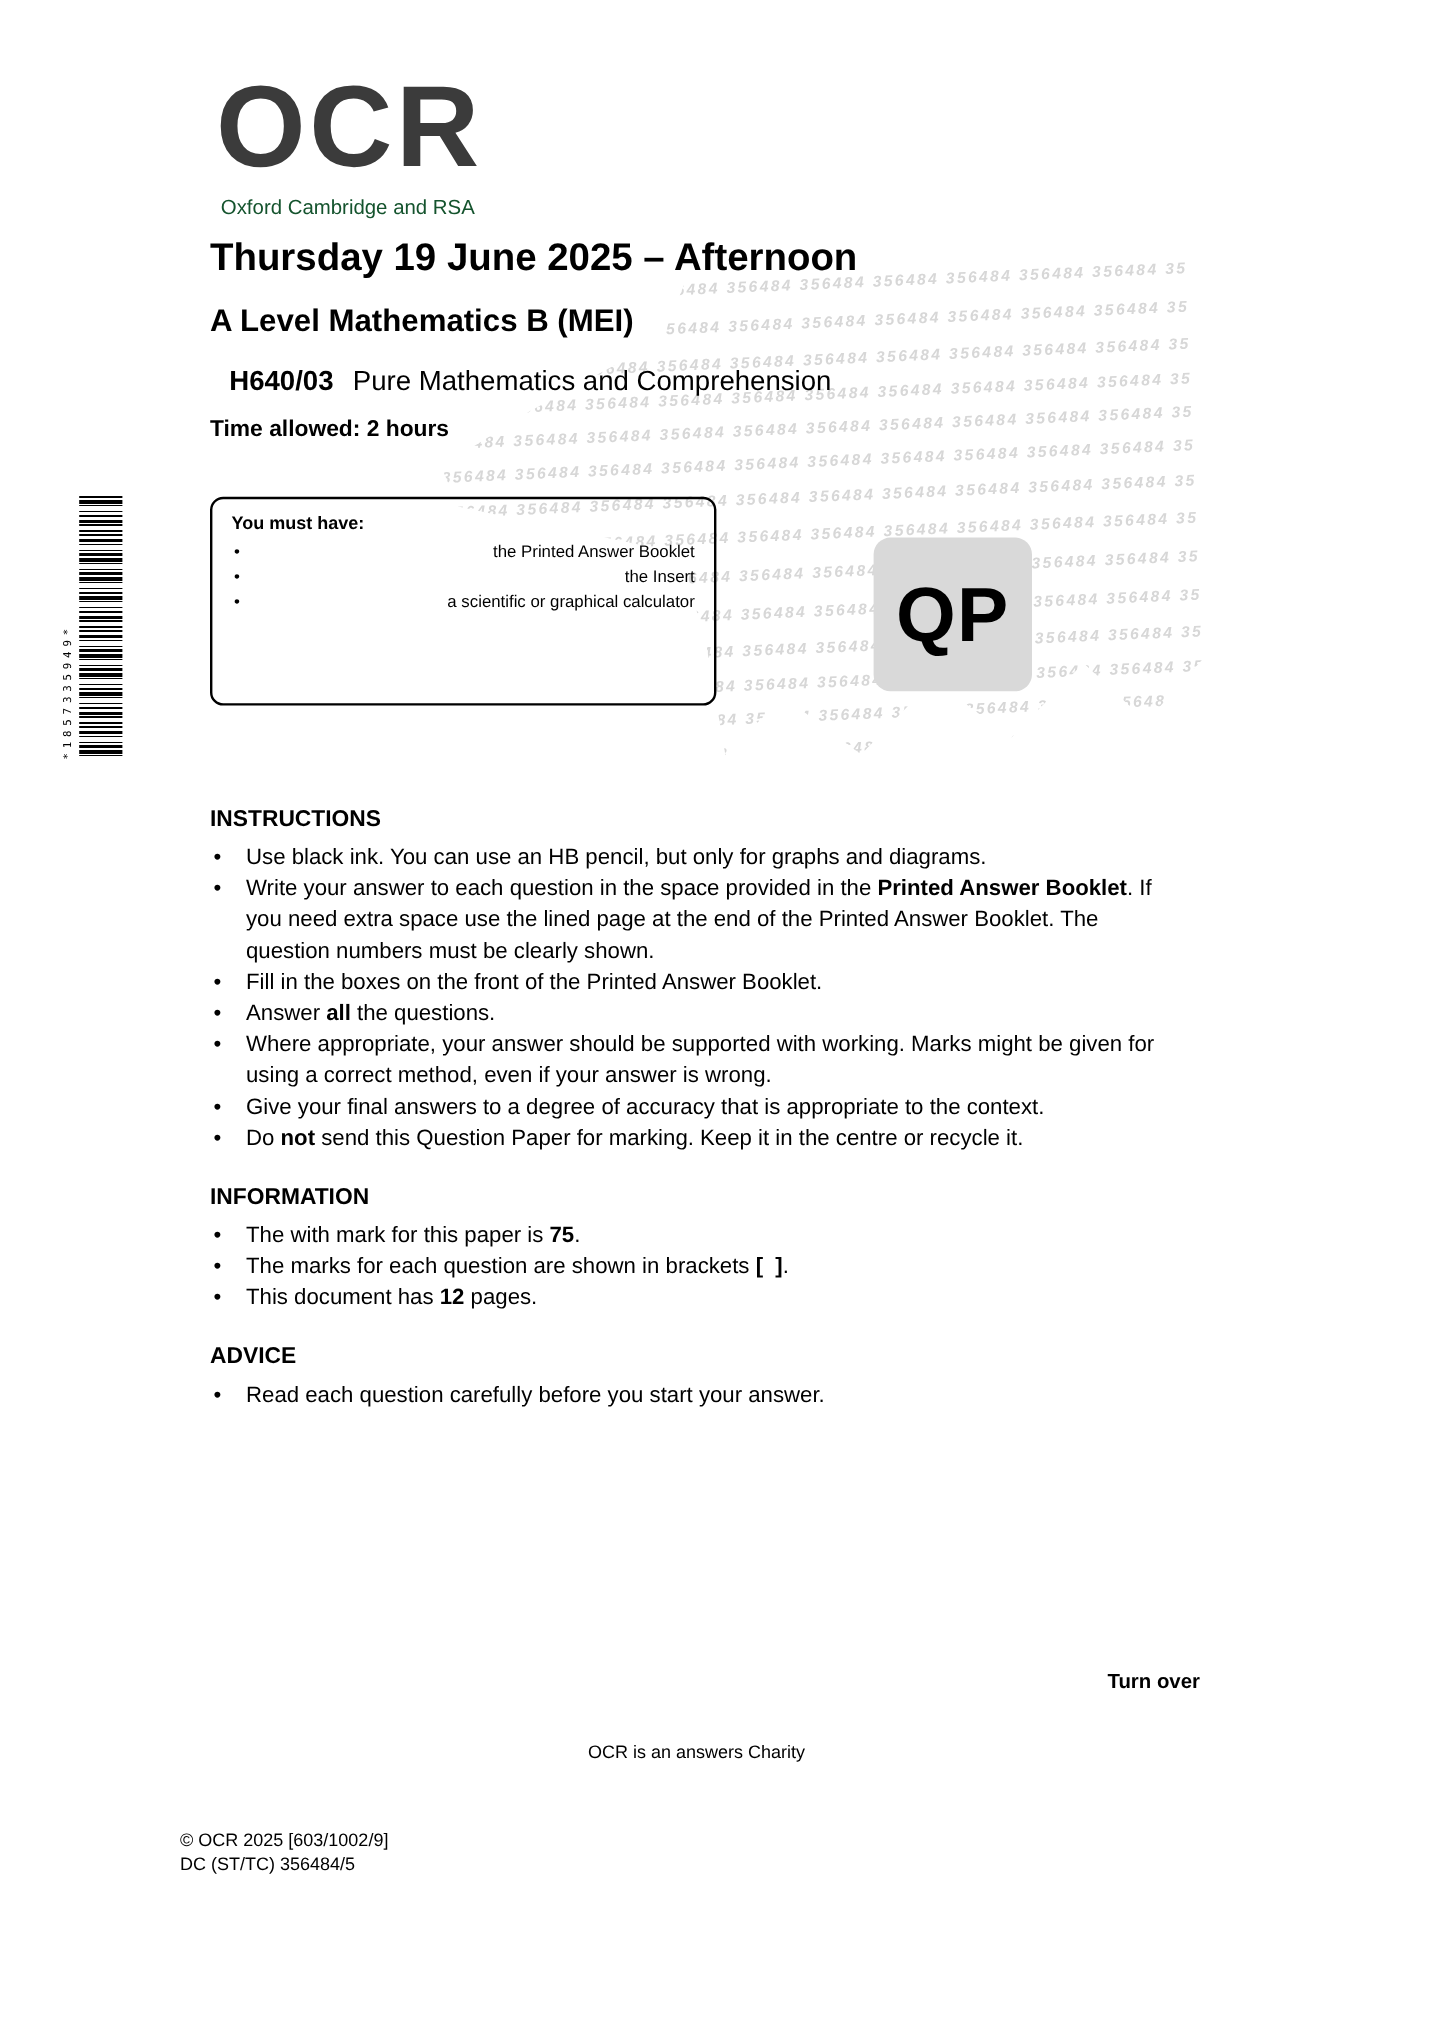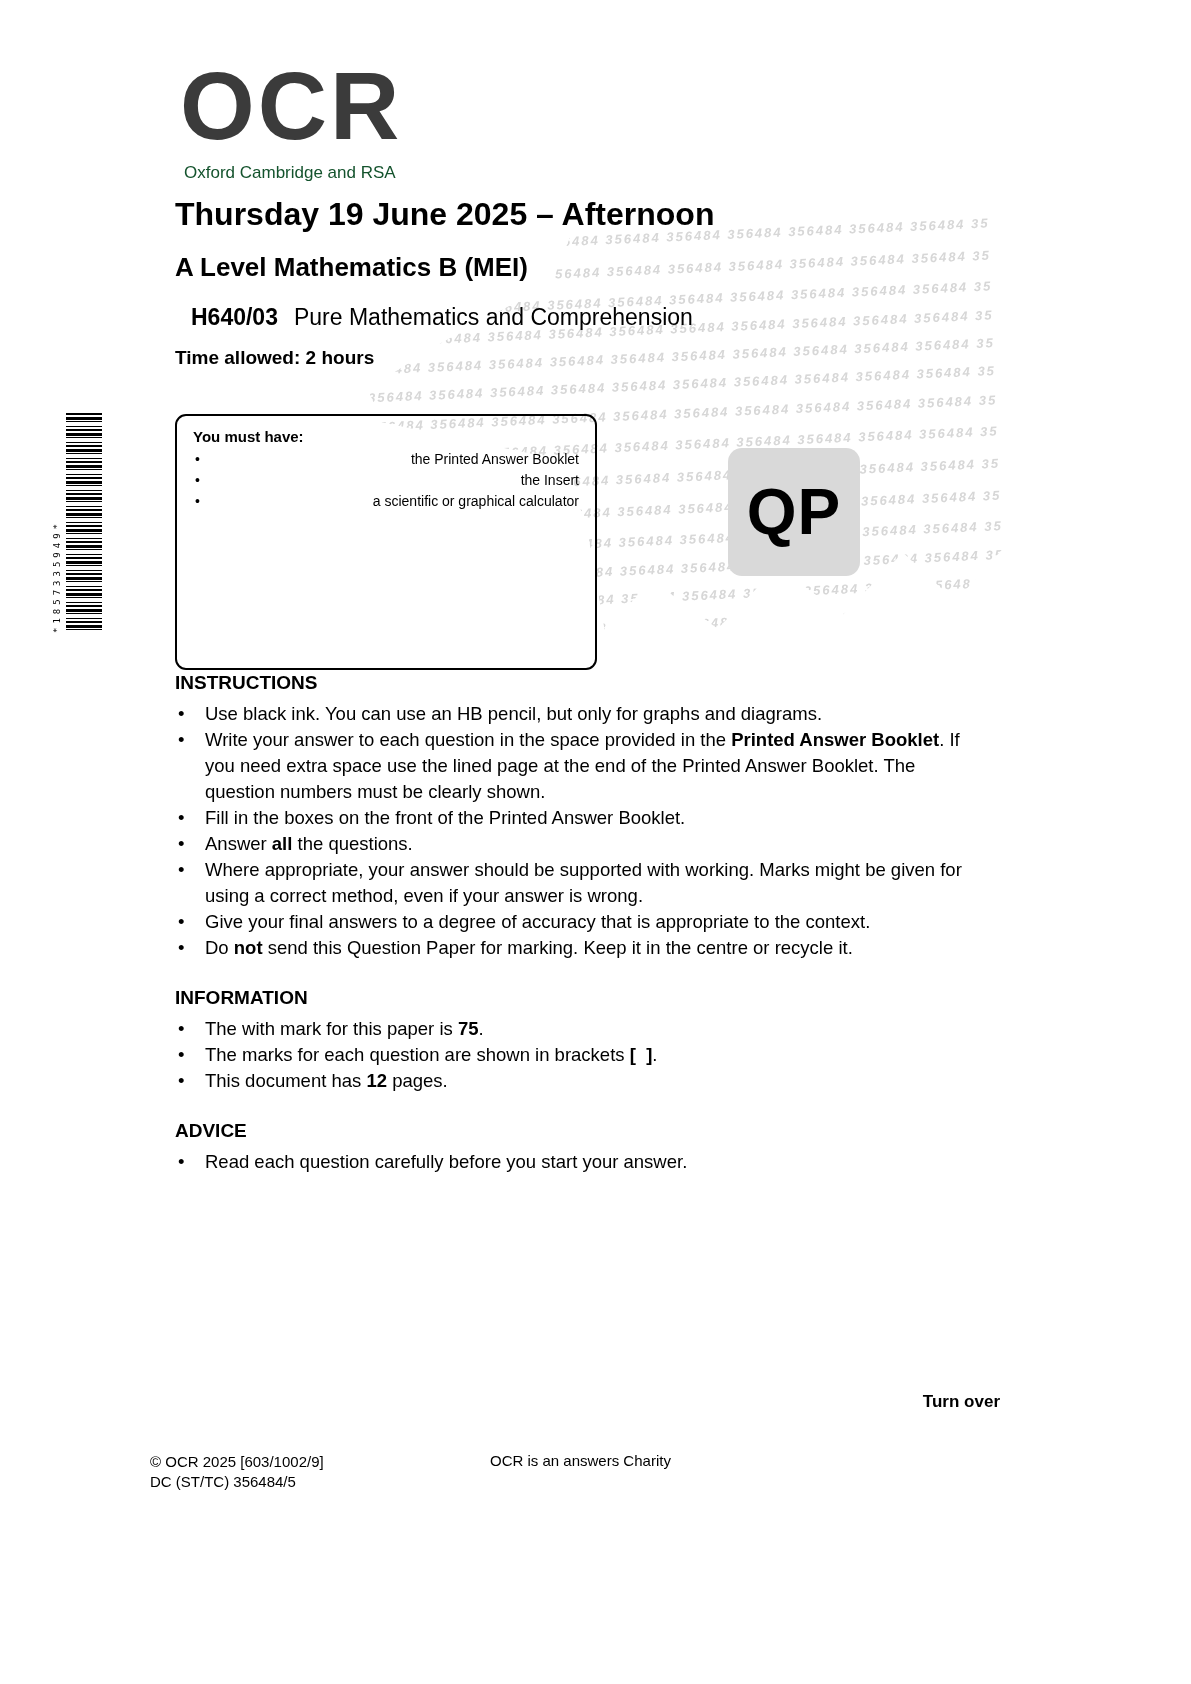--- a/index.html
+++ b/index.html
@@ -83,21 +83,21 @@
       #000 8px, #000 9px,
       #fff 9px, #fff 13px,
       #000 13px, #000 14px,
       #fff 14px, #fff 16px
     );
   }
 
   
   .must-have-box {
     position: absolute; left: 175px; top: 414px;
-    width: 422px; height: 256px;
+    width: 422px; height: 174px;
     border: 2px solid #000; border-radius: 11px;
     padding: 12px 16px;
     background: transparent;
   }
   .must-have-title { font-size: 15px; font-weight: bold; margin-bottom: 4px; }
   .must-have-list { list-style: none; }
   .must-have-list li {
     position: relative; padding-left: 16px;
     font-size: 14px; line-height: 21px; text-align: right;
   }
@@ -121,21 +121,21 @@
   .bullets { list-style: none; }
   .bullets li {
     position: relative; padding-left: 30px;
     font-size: 18.5px; line-height: 26px;
   }
   .bullets li::before { content: "\2022"; position: absolute; left: 3px; }
   .b { font-weight: bold; }
 
   
   .footer-left {
-    position: absolute; left: 150px; top: 1452px;
+    position: absolute; left: 150px; top: 1524px;
     font-size: 15px; line-height: 20px;
   }
   .footer-charity {
     position: absolute; left: 490px; top: 1452px;
     font-size: 15px;
   }
   .footer-turnover {
     position: absolute; right: 191px; top: 1392px;
     font-size: 17px; font-weight: bold;
   }

